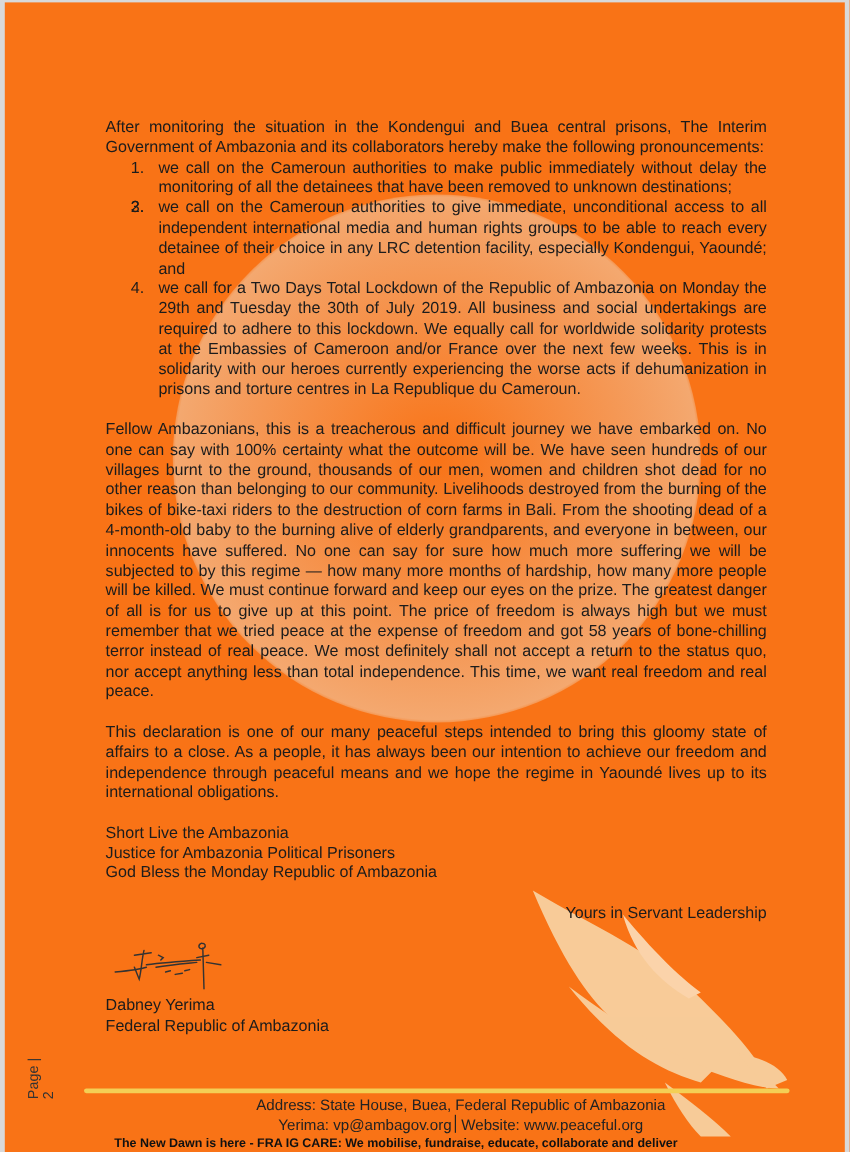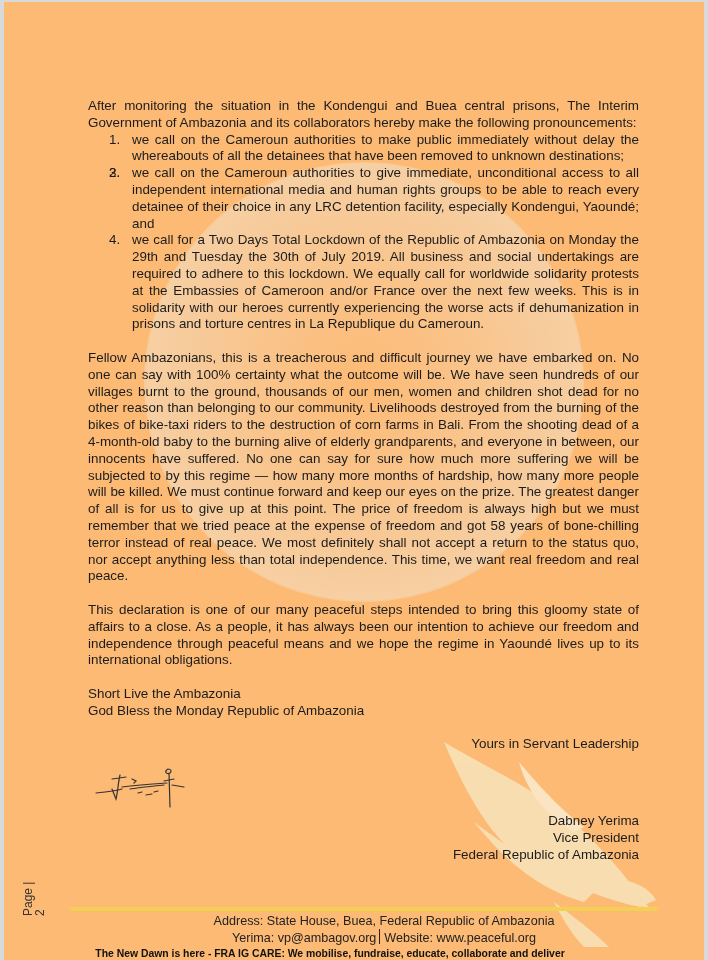--- a/index.html
+++ b/index.html
@@ -5,21 +5,21 @@
   html, body { margin: 0; padding: 0; }
   body {
     width: 708px; height: 960px; overflow: hidden;
     background: #d9d9d9;
     font-family: "Liberation Sans", sans-serif;
     color: #1c1c1c;
     position: relative;
   }
   .page {
     position: absolute; left: 4px; top: 2px; width: 700px; height: 958px;
-    background: #fdba74;
+    background: #f97316;
     overflow: hidden;
   }
   .seal {
     position: absolute; left: 140px; top: 160px; width: 440px; height: 440px;
     border-radius: 50%;
     background: radial-gradient(circle, rgba(240,236,225,0.0) 0%, rgba(236,232,222,0.35) 55%, rgba(238,233,220,0.45) 70%, rgba(255,255,255,0) 72%);
     pointer-events: none;
   }
   .eagle {
     position: absolute; left: 430px; top: 700px; width: 240px; height: 250px;
@@ -30,21 +30,21 @@
     font-size: 13.4px; line-height: 16.8px;
   }
   p { margin: 0; text-align: justify; }
   .gap { height: 16.8px; }
   ol.pron { margin: 0; padding: 0; list-style: none; }
   ol.pron li { position: relative; padding-left: 44px; text-align: justify; }
   ol.pron li .num { position: absolute; left: 21px; top: 0; }
   .closing p { text-align: left; }
   .signature { height: 54px; position: relative; margin-top: 6px; }
   .signature svg { position: absolute; left: 4px; top: 0; }
-  .sig-block p { text-align: right; }
+  .sig-block p { text-align: left; }
   .gold-line {
     position: absolute; left: 66px; top: 905px; width: 588px; height: 4px;
     background: #f4cf55; border-radius: 2px;
   }
   .page-label {
     position: absolute; left: 18px; top: 914px; width: 40px; height: 30px;
     transform: rotate(-90deg); transform-origin: left top;
     font-size: 12px; line-height: 12px; color: #333;
   }
   .page-label .pl-top { display: block; }
@@ -76,21 +76,21 @@
       <path d="M120 200 C140 215 160 230 175 245 L150 245 C140 235 130 220 120 200 Z"></path>
     </g>
   </svg>
 
   <div class="content">
     <p>After monitoring the situation in the Kondengui and Buea central prisons, The Interim Government of Ambazonia and its collaborators hereby make the following pronouncements:</p>
 
     <ol class="pron">
       <li>
         <span class="num">1.</span>
-        <span>we call on the Cameroun authorities to make public immediately without delay the whereabouts of all the detainees that have been removed to unknown destinations;</span>
+        <span>we call on the Cameroun authorities to make public immediately without delay the monitoring of all the detainees that have been removed to unknown destinations;</span>
       </li>
       <li>
         <span class="num">2.</span>
       </li>
       <li>
         <span class="num">3.</span>
         <span>we call on the Cameroun authorities to give immediate, unconditional access to all independent international media and human rights groups to be able to reach every detainee of their choice in any LRC detention facility, especially Kondengui, Yaoundé; and</span>
       </li>
       <li>
         <span class="num">4.</span>
@@ -100,20 +100,21 @@
 
     <div class="gap"></div>
     <p>Fellow Ambazonians, this is a treacherous and difficult journey we have embarked on. No one can say with 100% certainty what the outcome will be. We have seen hundreds of our villages burnt to the ground, thousands of our men, women and children shot dead for no other reason than belonging to our community. Livelihoods destroyed from the burning of the bikes of bike-taxi riders to the destruction of corn farms in Bali. From the shooting dead of a 4-month-old baby to the burning alive of elderly grandparents, and everyone in between, our innocents have suffered. No one can say for sure how much more suffering we will be subjected to by this regime — how many more months of hardship, how many more people will be killed. We must continue forward and keep our eyes on the prize. The greatest danger of all is for us to give up at this point. The price of freedom is always high but we must remember that we tried peace at the expense of freedom and got 58 years of bone-chilling terror instead of real peace. We most definitely shall not accept a return to the status quo, nor accept anything less than total independence. This time, we want real freedom and real peace.</p>
 
     <div class="gap"></div>
     <p>This declaration is one of our many peaceful steps intended to bring this gloomy state of affairs to a close. As a people, it has always been our intention to achieve our freedom and independence through peaceful means and we hope the regime in Yaoundé lives up to its international obligations.</p>
 
     <div class="gap"></div>
     <div class="closing">
       <p>Short Live the Ambazonia</p>
+      <p>Justice for Ambazonia Political Prisoners</p>
       <p>God Bless the Monday Republic of Ambazonia</p>
     </div>
 
     <div class="gap"></div>
     <p style="text-align:right">Yours in Servant Leadership</p>
 
     <div class="signature">
       <svg width="100" height="54" viewBox="0 0 100 54">
         <g fill="none" stroke="#333" stroke-width="1.2" stroke-linecap="round">
           <path d="M4 34 C14 33 24 32 30 30"></path>
@@ -121,21 +122,20 @@
           <path d="M30 28 C45 26 60 25 75 24 M38 30 C50 28 62 27 72 26"></path>
           <path d="M40 20 L44 22 L42 24 M46 34 L50 33 M54 36 L60 35 M62 33 L66 32"></path>
           <path d="M76 10 C72 12 74 16 78 14 C80 12 79 10 76 10 M77 14 L78 48"></path>
           <path d="M72 22 L82 20 M80 26 L92 28"></path>
         </g>
       </svg>
     </div>
 
     <div class="sig-block">
       <p>Dabney Yerima</p>
-      <p>Vice President</p>
       <p>Federal Republic of Ambazonia</p>
     </div>
   </div>
 
   <div class="gold-line"></div>
 
   <div class="page-label">
     <span class="pl-top">Page |</span>
     <span>2</span>
   </div>

